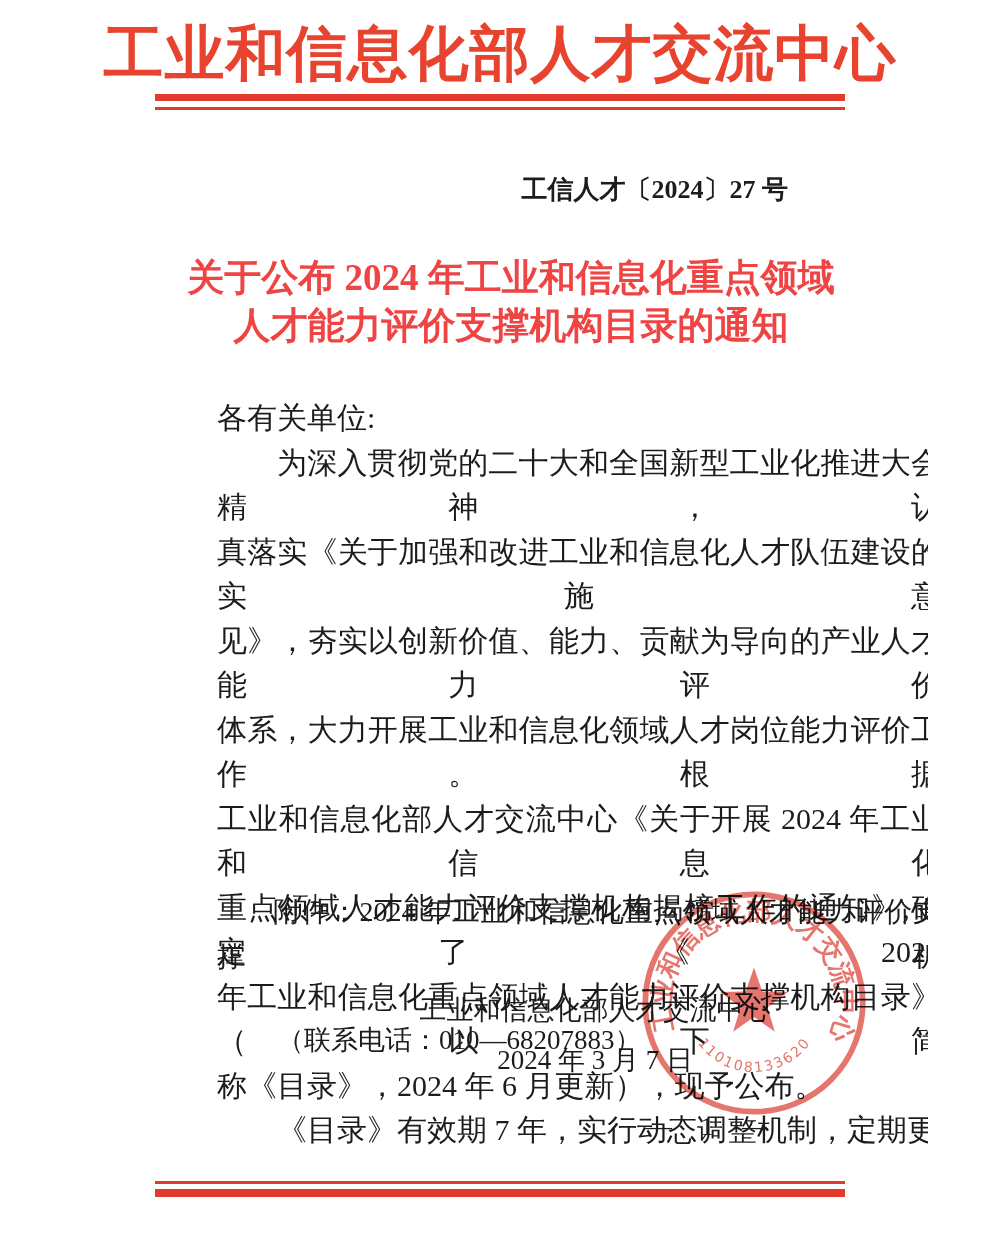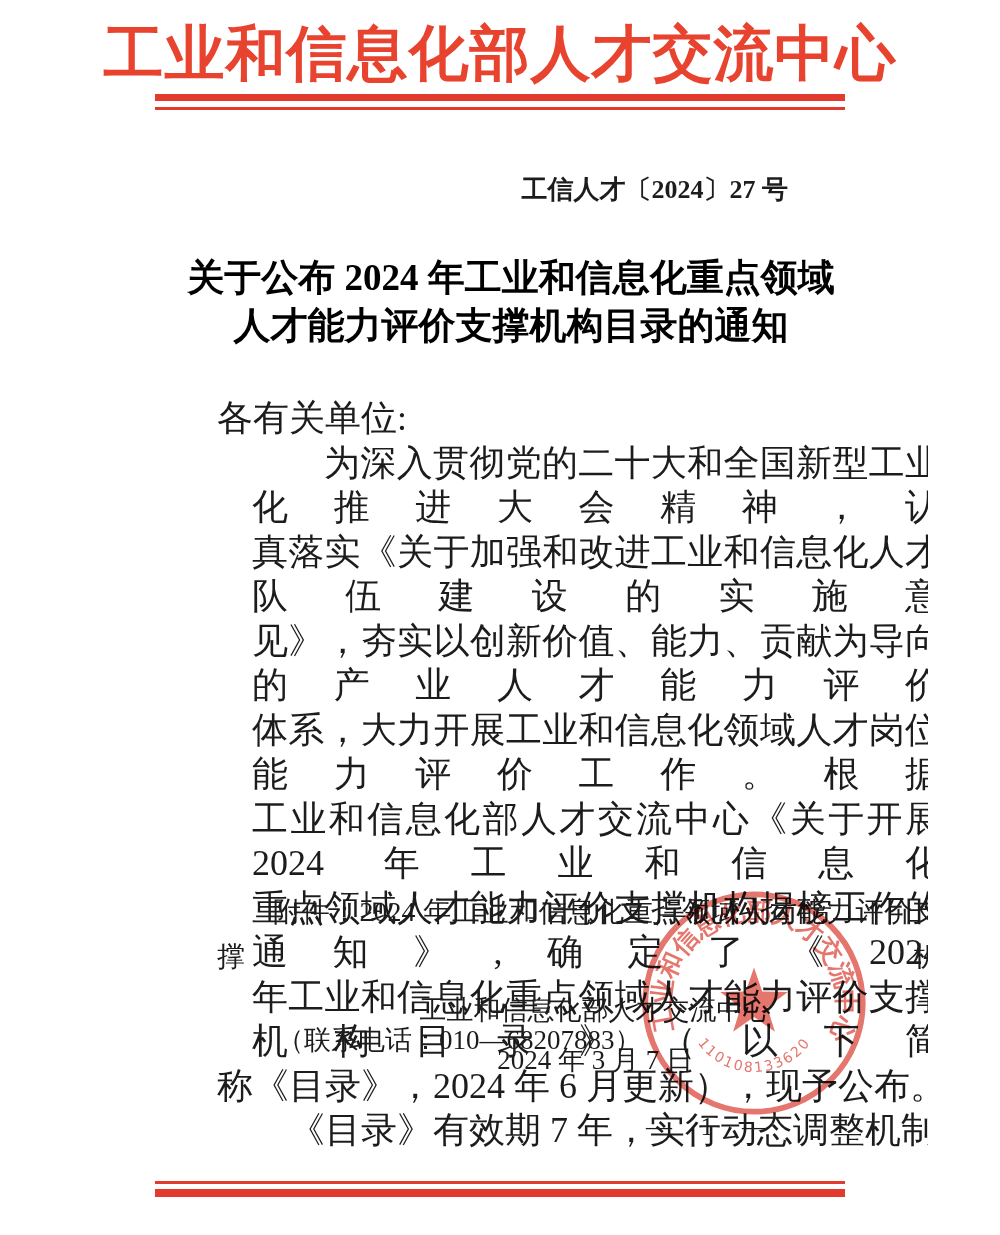--- a/index.html
+++ b/index.html
@@ -40,34 +40,34 @@
   }
 
   
   .doc-title {
     position: absolute;
     top: 254px; left: 2px; right: 0;
     text-align: center;
     font-size: 37px;
     font-weight: bold;
     line-height: 48px;
-    color: #000000;
+    color: #ef4444;
     margin-left: 20px;
   }
 
   
   .content {
     position: absolute;
     top: 396px; left: 145px;
     width: 724px;
-    font-size: 36px;
+    font-size: 30px;
     line-height: 44.5px;
   }
   .content .line { white-space: nowrap; }
-  .content .line.full { white-space: normal; text-align: justify; text-align-last: justify; margin-left: 35px; }
+  .content .line.full { white-space: normal; text-align: justify; text-align-last: justify; }
   .content .line.indent { text-indent: 2em; }
 
   .attachment {
     position: absolute;
     top: 890px; left: 145px;
     width: 724px;
     font-size: 28px;
     line-height: 44.5px;
   }
   .attachment .line.full { text-align: justify; text-align-last: justify; }

